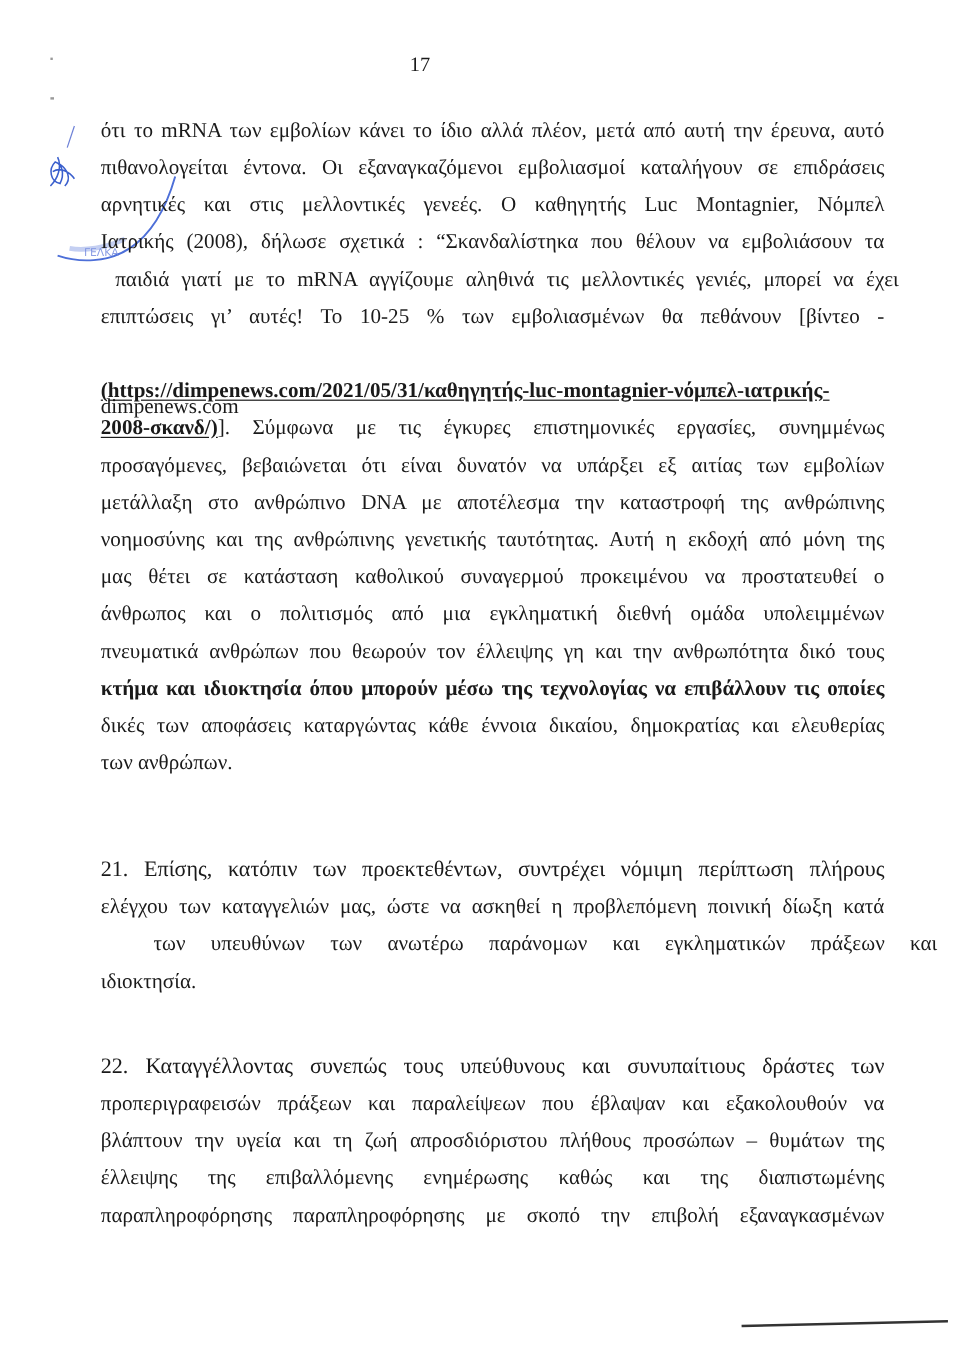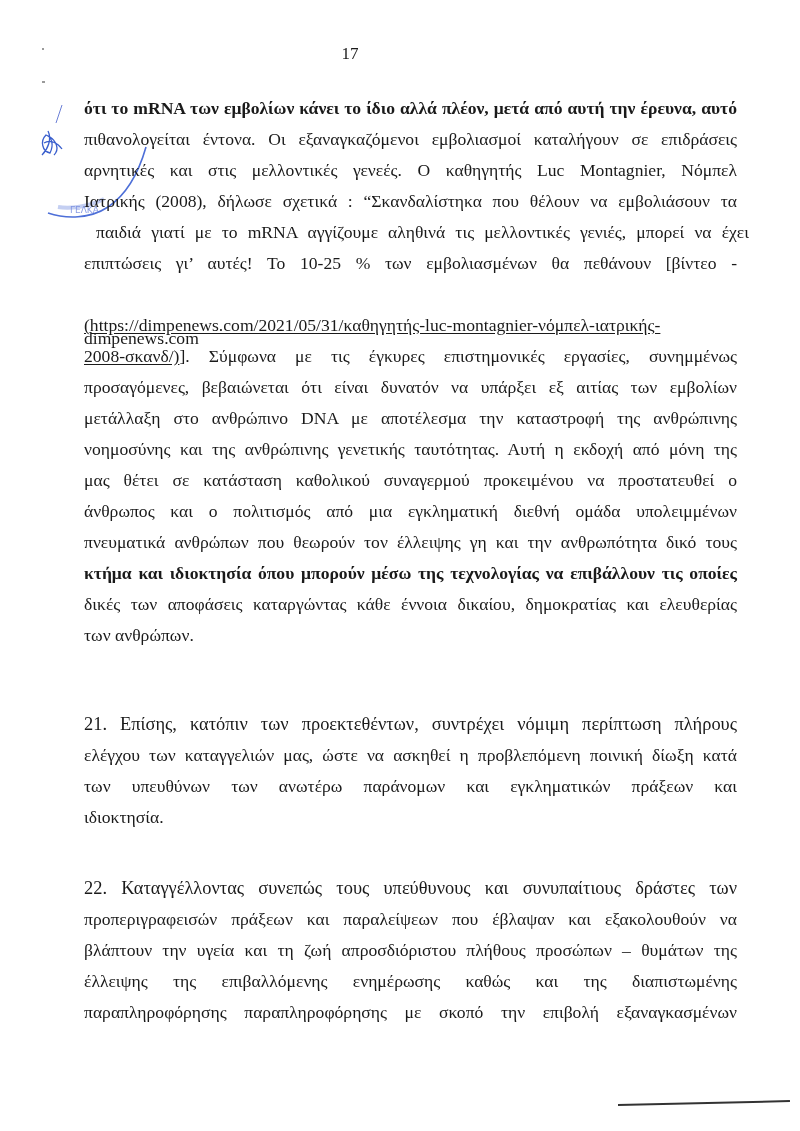--- a/index.html
+++ b/index.html
@@ -4,42 +4,42 @@
 <style>
   html, body { margin: 0; padding: 0; background: #ffffff; }
   body { width: 800px; height: 1131px; position: relative; overflow: hidden;
          font-family: "Liberation Serif", "DejaVu Serif", serif; color: #1a1a1a; }
   .page-number { position: absolute; top: 44px; left: 0; width: 700px; text-align: center;
                  font-size: 17px; }
   .margin-dot { position: absolute; width: 2px; height: 2px; background: #9a9a9a; }
   .line { position: absolute; left: 84px; width: 653px; font-size: 17.6px; line-height: 20px;
           white-space: nowrap; text-align: justify; text-align-last: justify; }
   .line.last { text-align-last: left; }
-  .link { text-decoration: underline; text-underline-offset: 2px; }
+  .link { text-decoration: underline; text-underline-offset: 2px; font-weight: bold; }
   .stamp { position: absolute; left: 18px; top: 95px; width: 130px; height: 150px; pointer-events: none; }
   .bottom-rule { position: absolute; left: 618px; top: 1104px; width: 172px; height: 2px;
                  background: #333; transform: rotate(-1.3deg); transform-origin: left center; }
 </style>
 </head>
 <body>
 
 <div class="page-number">17</div>
 
 <div class="margin-dot" style="left:42px;top:48px;"></div>
 <div class="margin-dot" style="left:42px;top:81px;width:3px;"></div>
 
 <svg class="stamp" viewBox="0 0 130 150">
   <path d="M44 10 L38 28" stroke="#6b7fd6" stroke-width="1" fill="none"></path>
   <path d="M28 40 C22 46 24 56 32 58 C36 50 34 42 28 40 Z M32 42 C38 46 42 54 36 60 M26 48 C32 44 40 48 44 54 M30 36 C34 44 30 54 24 60" stroke="#3a5fcd" stroke-width="1.3" fill="none"></path>
   <path d="M128 52 C120 80 108 100 90 112 C72 124 48 124 30 118" stroke="#4d6fd8" stroke-width="1.6" fill="none"></path>
   <path d="M40 112 C52 114 70 112 86 104" stroke="#8aa0e6" stroke-width="4" fill="none" opacity="0.5"></path>
   <text x="52" y="118" font-size="9" fill="#6f86de" font-family="DejaVu Sans, sans-serif" opacity="0.8">ΓΕΛΚΑ</text>
 </svg>
 
-<div class="line" style="top:98px;font-weight:bold;">ότι το mRNA των εμβολίων κάνει το ίδιο αλλά πλέον, μετά από αυτή την έρευνα, αυτό</div>
+<div class="line" style="top:98px;">ότι το mRNA των εμβολίων κάνει το ίδιο αλλά πλέον, μετά από αυτή την έρευνα, αυτό</div>
 <div class="line" style="top: 129px;">πιθανολογείται έντονα. Οι εξαναγκαζόμενοι εμβολιασμοί καταλήγουν σε επιδράσεις</div>
 <div class="line" style="top: 160px;">αρνητικές και στις μελλοντικές γενεές. Ο καθηγητής Luc Montagnier, Νόμπελ</div>
 <div class="line" style="top: 191px;">Ιατρικής (2008), δήλωσε σχετικά : “Σκανδαλίστηκα που θέλουν να εμβολιάσουν τα</div>
 <div class="line" style="top: 222px; margin-left: 12px;">παιδιά γιατί με το mRNA αγγίζουμε αληθινά τις μελλοντικές γενιές, μπορεί να έχει</div>
 <div class="line" style="top: 253px;">επιπτώσεις γι’ αυτές! Το 10-25 % των εμβολιασμένων θα πεθάνουν [βίντεο -</div>
 <div class="line last" style="top: 284px; margin-top: 44px;">dimpenews.com</div>
 <div class="line last" style="top: 315px;">
   <span class="link">(https://dimpenews.com/2021/05/31/καθηγητής-luc-montagnier-νόμπελ-ιατρικής-</span>
 </div>
 <div class="line" style="top: 346px;">
@@ -50,21 +50,21 @@
 <div class="line" style="top: 439px;">νοημοσύνης και της ανθρώπινης γενετικής ταυτότητας. Αυτή η εκδοχή από μόνη της</div>
 <div class="line" style="top: 470px;">μας θέτει σε κατάσταση καθολικού συναγερμού προκειμένου να προστατευθεί ο</div>
 <div class="line" style="top: 501px;">άνθρωπος και ο πολιτισμός από μια εγκληματική διεθνή ομάδα υπολειμμένων</div>
 <div class="line" style="top: 532px;">πνευματικά ανθρώπων που θεωρούν τον έλλειψης γη και την ανθρωπότητα δικό τους</div>
 <div class="line" style="top: 563px; font-weight: bold;">κτήμα και ιδιοκτησία όπου μπορούν μέσω της τεχνολογίας να επιβάλλουν τις οποίες</div>
 <div class="line" style="top: 594px;">δικές των αποφάσεις καταργώντας κάθε έννοια δικαίου, δημοκρατίας και ελευθερίας</div>
 <div class="line last" style="top: 625px;">των  ανθρώπων.</div>
 
 <div class="line" style="top: 714px; font-size: 18.4px;">21. Επίσης, κατόπιν των προεκτεθέντων, συντρέχει νόμιμη περίπτωση πλήρους</div>
 <div class="line" style="top: 745px;">ελέγχου των καταγγελιών μας, ώστε να ασκηθεί η προβλεπόμενη ποινική δίωξη κατά</div>
-<div class="line" style="top: 776px;">των υπευθύνων των ανωτέρω παράνομων και εγκληματικών πράξεων και</div>
+<div class="line" style="top: 776px; margin-left: 44px;">των υπευθύνων των ανωτέρω παράνομων και εγκληματικών πράξεων και</div>
 <div class="line last" style="top: 807px;">ιδιοκτησία.</div>
 
 <div class="line" style="top: 878px; font-size: 18.4px;">22. Καταγγέλλοντας συνεπώς τους υπεύθυνους και συνυπαίτιους δράστες των</div>
 <div class="line" style="top: 909px;">προπεριγραφεισών πράξεων και παραλείψεων που έβλαψαν και εξακολουθούν να</div>
 <div class="line" style="top: 940px;">βλάπτουν την υγεία και τη ζωή απροσδιόριστου πλήθους προσώπων – θυμάτων της</div>
 <div class="line" style="top: 971px;">έλλειψης της επιβαλλόμενης ενημέρωσης καθώς και της διαπιστωμένης</div>
 <div class="line" style="top: 1002px;">παραπληροφόρησης παραπληροφόρησης με σκοπό την επιβολή εξαναγκασμένων</div>
 
 <div class="bottom-rule"></div>
 

